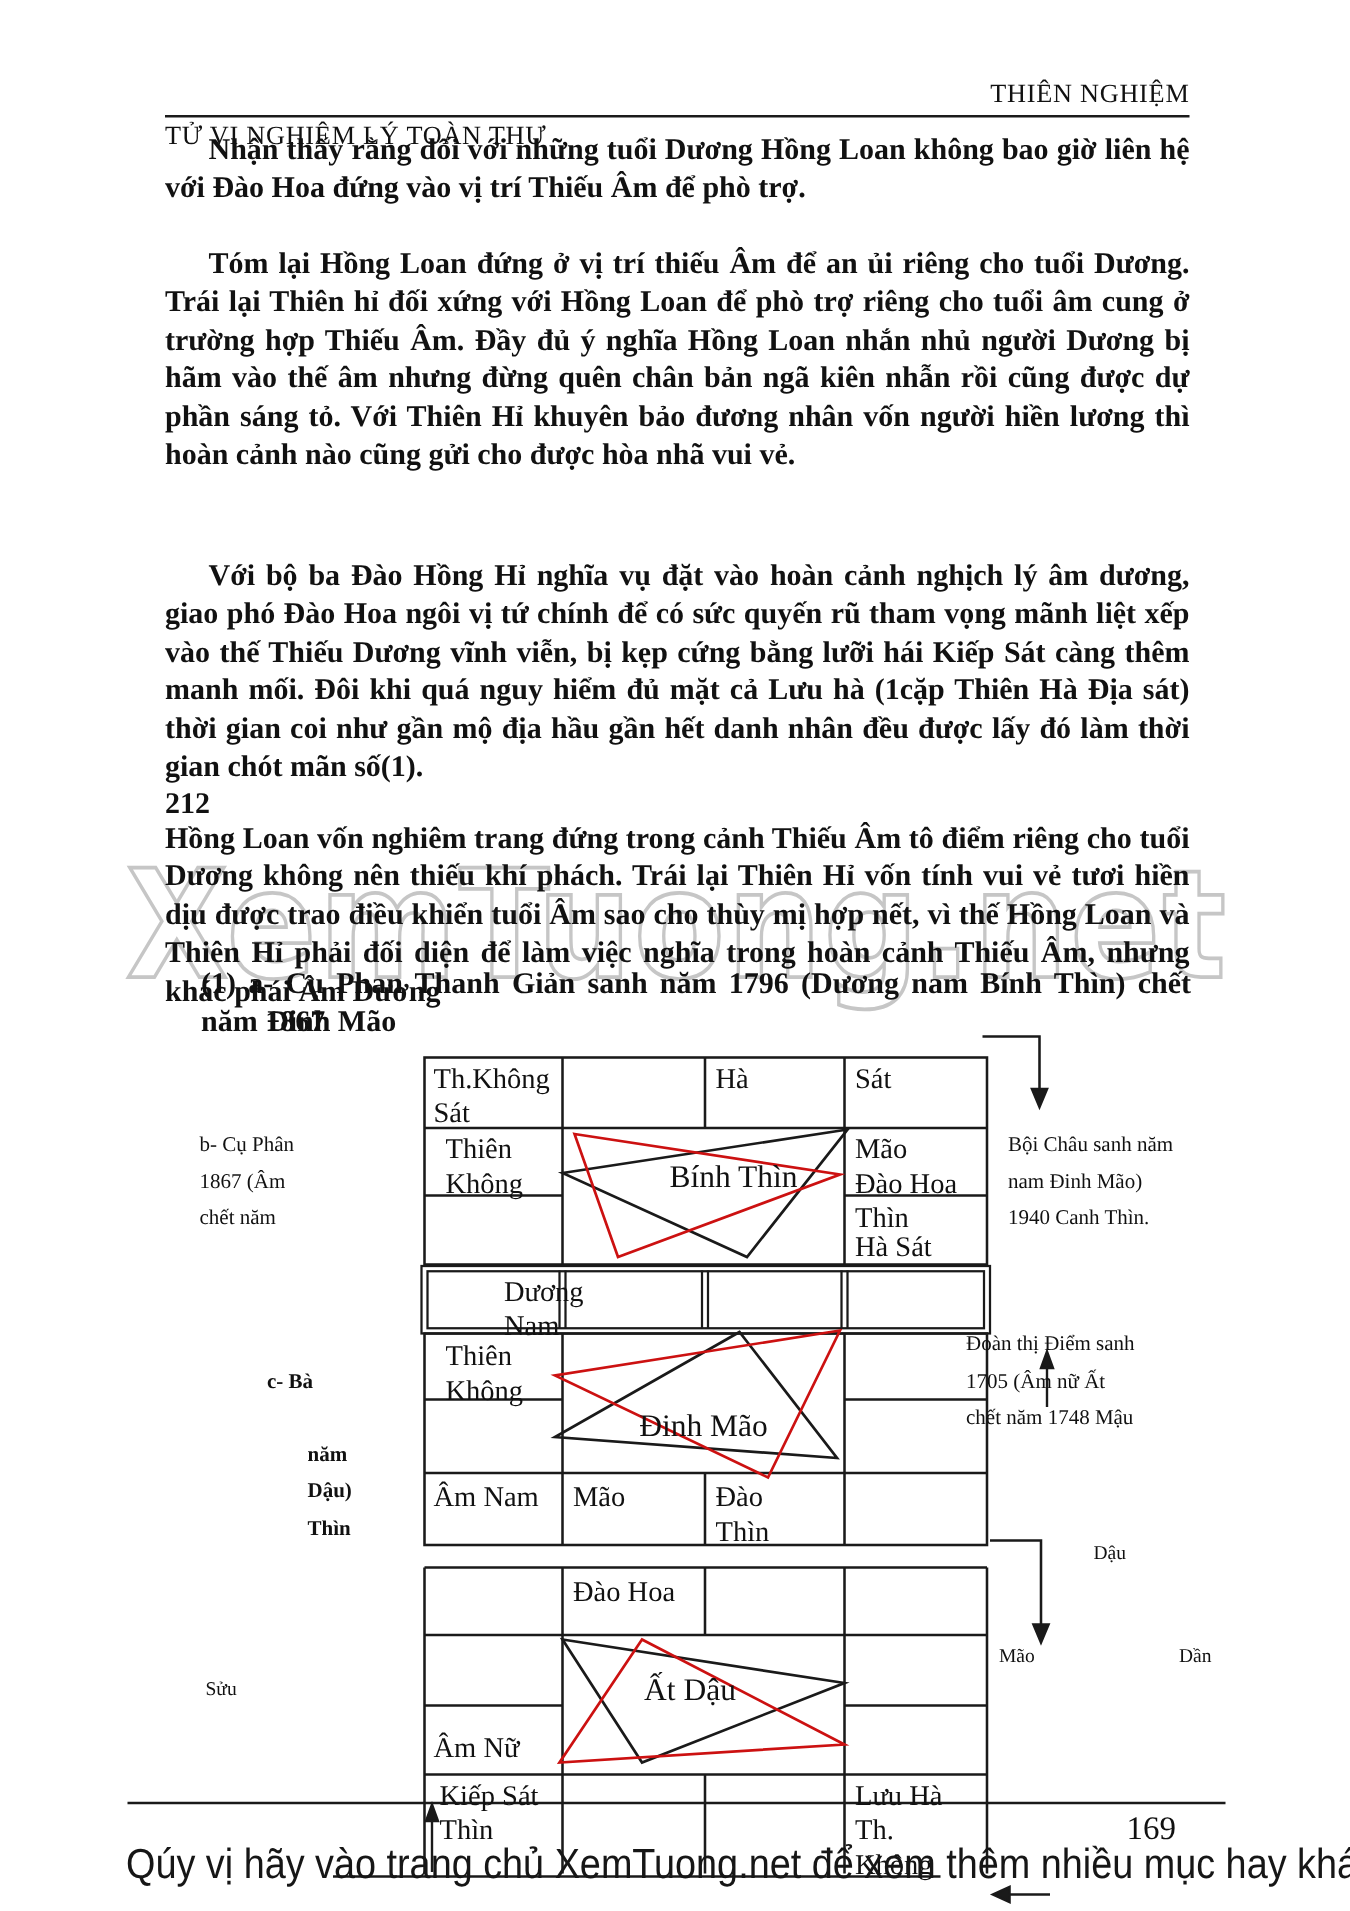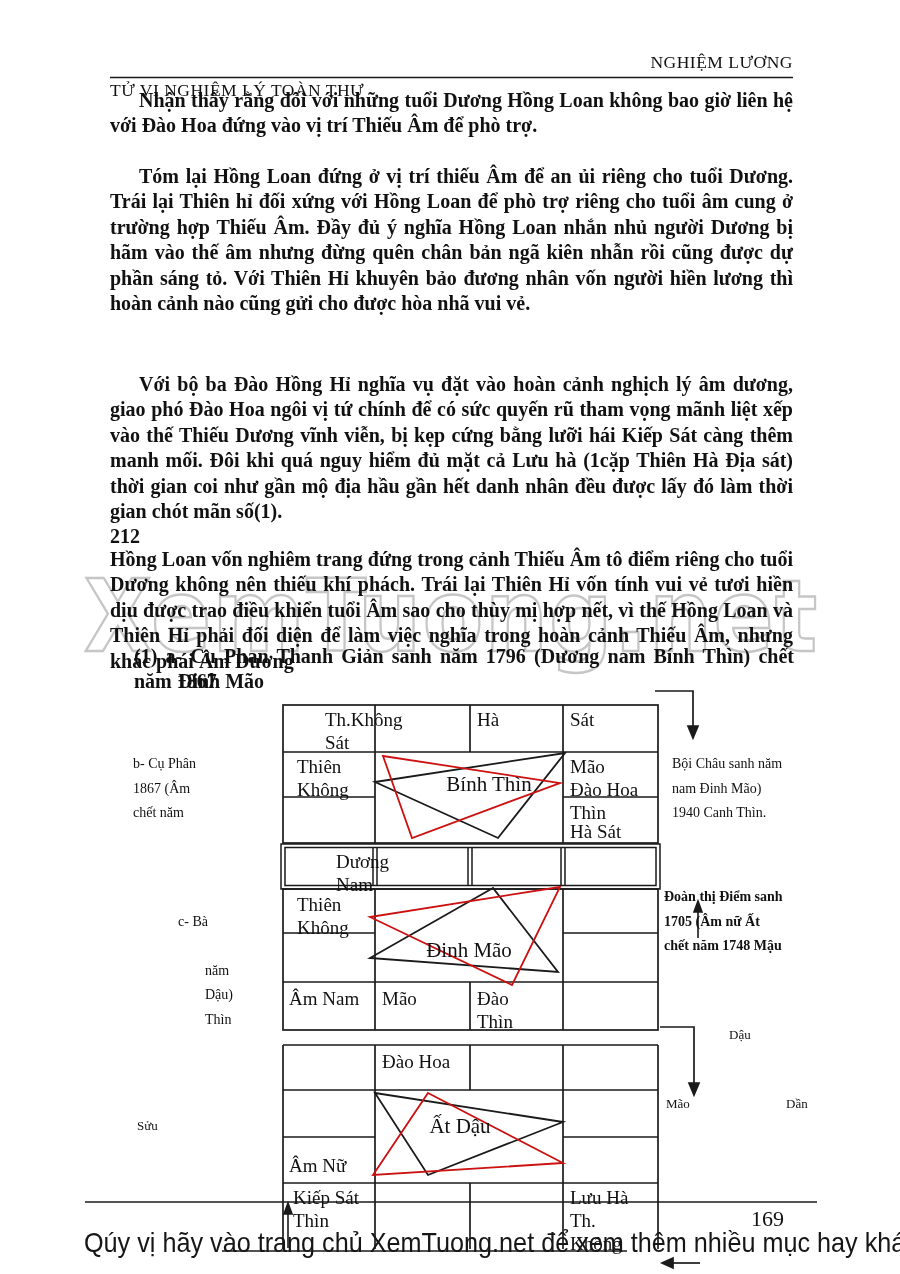--- a/index.html
+++ b/index.html
@@ -39,21 +39,21 @@
   .c-rest{padding-left:27px;white-space:pre-line;}
 </style>
 </head>
 <body>
 
 <div id="page">
 
   <div class="abs watermark">XemTuong.net</div>
 
   <div class="abs header-text" style="left:110px;top:52px;margin-top:28px;">TỬ VI NGHIỆM LÝ TOÀN THƯ</div>
-  <div class="abs header-text" style="right:107px;top:52px;">NGHIỆM LƯƠNG</div>
+  <div class="abs header-text" style="right:107px;top:52px;">THIÊN NGHIỆM</div>
 
   <div class="abs body-text" style="left:110px;top:88px;">Nhận thấy rằng đối với những tuổi Dương Hồng Loan không bao giờ liên hệ với Đào Hoa đứng vào vị trí Thiếu Âm để phò trợ.</div>
   <div class="abs body-text" style="left:110px;top:164px;">Tóm lại Hồng Loan đứng ở vị trí thiếu Âm để an ủi riêng cho tuổi Dương. Trái lại Thiên hỉ đối xứng với Hồng Loan để phò trợ riêng cho tuổi âm cung ở trường hợp Thiếu Âm. Đầy đủ ý nghĩa Hồng Loan nhắn nhủ người Dương bị hãm vào thế âm nhưng đừng quên chân bản ngã kiên nhẫn rồi cũng được dự phần sáng tỏ. Với Thiên Hỉ khuyên bảo đương nhân vốn người hiền lương thì hoàn cảnh nào cũng gửi cho được hòa nhã vui vẻ.</div>
   <div class="abs body-text" style="left:110px;top:372px;">Với bộ ba Đào Hồng Hỉ nghĩa vụ đặt vào hoàn cảnh nghịch lý âm dương, giao phó Đào Hoa ngôi vị tứ chính để có sức quyến rũ tham vọng mãnh liệt xếp vào thế Thiếu Dương vĩnh viễn, bị kẹp cứng bằng lưỡi hái Kiếp Sát càng thêm manh mối. Đôi khi quá nguy hiểm đủ mặt cả Lưu hà (1cặp Thiên Hà Địa sát) thời gian coi như gần mộ địa hầu gần hết danh nhân đều được lấy đó làm thời gian chót mãn số(1).</div>
   <div class="abs body-text noindent" style="left:110px;top:524px;">212</div>
   <div class="abs body-text noindent" style="left:110px;top:547px;">Hồng Loan vốn nghiêm trang đứng trong cảnh Thiếu Âm tô điểm riêng cho tuổi Dương không nên thiếu khí phách. Trái lại Thiên Hỉ vốn tính vui vẻ tươi hiền dịu được trao điều khiển tuổi Âm sao cho thùy mị hợp nết, vì thế Hồng Loan và Thiên Hỉ phải đối diện để làm việc nghĩa trong hoàn cảnh Thiếu Âm, nhưng khác phái Âm Dương</div>
   <div class="abs body-text noindent" style="left:134px;top:644px;width:660px;">(1) a- Cụ Phan Thanh Giản sanh năm 1796 (Dương nam Bính Thìn) chết năm 1867</div>
   <div class="abs body-text noindent" style="left:178px;top:669px;width:300px;">Đinh Mão</div>
 
   <svg id="diagram-svg" class="abs" width="900" height="1274" viewBox="0 0 900 1274">
@@ -129,21 +129,21 @@
     </g>
     <g stroke="#1a1a1a" stroke-width="1.7" fill="#1a1a1a">
       <line x1="700" y1="1263" x2="672" y2="1263"></line>
       <polygon points="673,1258 673,1268 662,1263"></polygon>
     </g>
 
     <line x1="85" y1="1202" x2="817" y2="1202" stroke="#1a1a1a" stroke-width="1.6"></line>
     <line x1="222" y1="1251" x2="627" y2="1251" stroke="#1a1a1a" stroke-width="1.6"></line>
   </svg>
 
-  <div class="abs cell-label" style="left:289px;top:708px;margin-left:36px;">Th.Không
+  <div class="abs cell-label" style="left:289px;top:708px;">Th.Không
 Sát</div>
   <div class="abs cell-label" style="left:477px;top:708px;">Hà</div>
   <div class="abs cell-label" style="left:570px;top:708px;">Sát</div>
   <div class="abs cell-label" style="left:297px;top:755px;">Thiên
 Không</div>
   <div class="abs center-label" style="left:395px;top:772px;width:188px;">Bính Thìn</div>
   <div class="abs cell-label" style="left:570px;top:755px;">Mão
 Đào Hoa</div>
   <div class="abs cell-label" style="left:570px;top:801px;">Thìn</div>
 
@@ -167,27 +167,27 @@
   <div class="abs cell-label" style="left:570px;top:1186px;">Lưu Hà
 Th.
 Không</div>
 
   <div class="abs note" style="left:133px;top:752px;">b- Cụ Phân
 1867 (Âm
 chết năm</div>
   <div class="abs note" style="left:672px;top:752px;">Bội Châu sanh năm
 nam Đinh Mão)
 1940 Canh Thìn.</div>
-  <div class="abs note" style="left:178px;top:885px;">
+  <div class="abs note" style="left:178px;top:885px;font-weight:bold;">
     <div>c- Bà</div>
     <div class="c-rest">năm
 Dậu)
 Thìn</div>
   </div>
-  <div class="abs note" style="left:664px;top:885px;font-weight:bold;">Đoàn thị Điểm sanh
+  <div class="abs note" style="left:644px;top:885px;">Đoàn thị Điểm sanh
 1705 (Âm nữ Ất
 chết năm 1748 Mậu</div>
 
   <div class="abs small-label" style="left:137px;top:1118px;">Sửu</div>
   <div class="abs small-label" style="left:729px;top:1027px;">Dậu</div>
   <div class="abs small-label" style="left:666px;top:1096px;">Mão</div>
   <div class="abs small-label" style="left:786px;top:1096px;">Dần</div>
 
   <div class="abs page-number" style="left:751px;top:1206px;">169</div>
 

